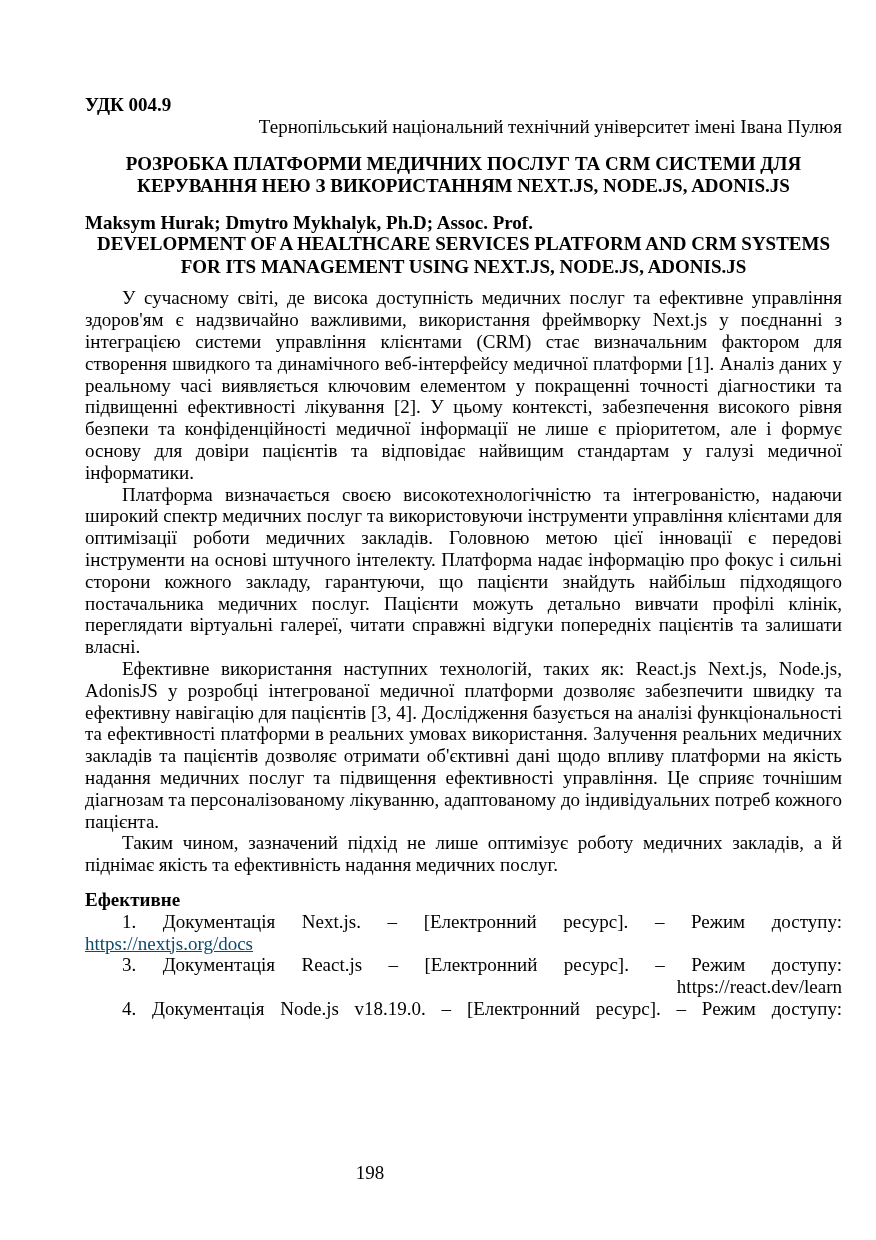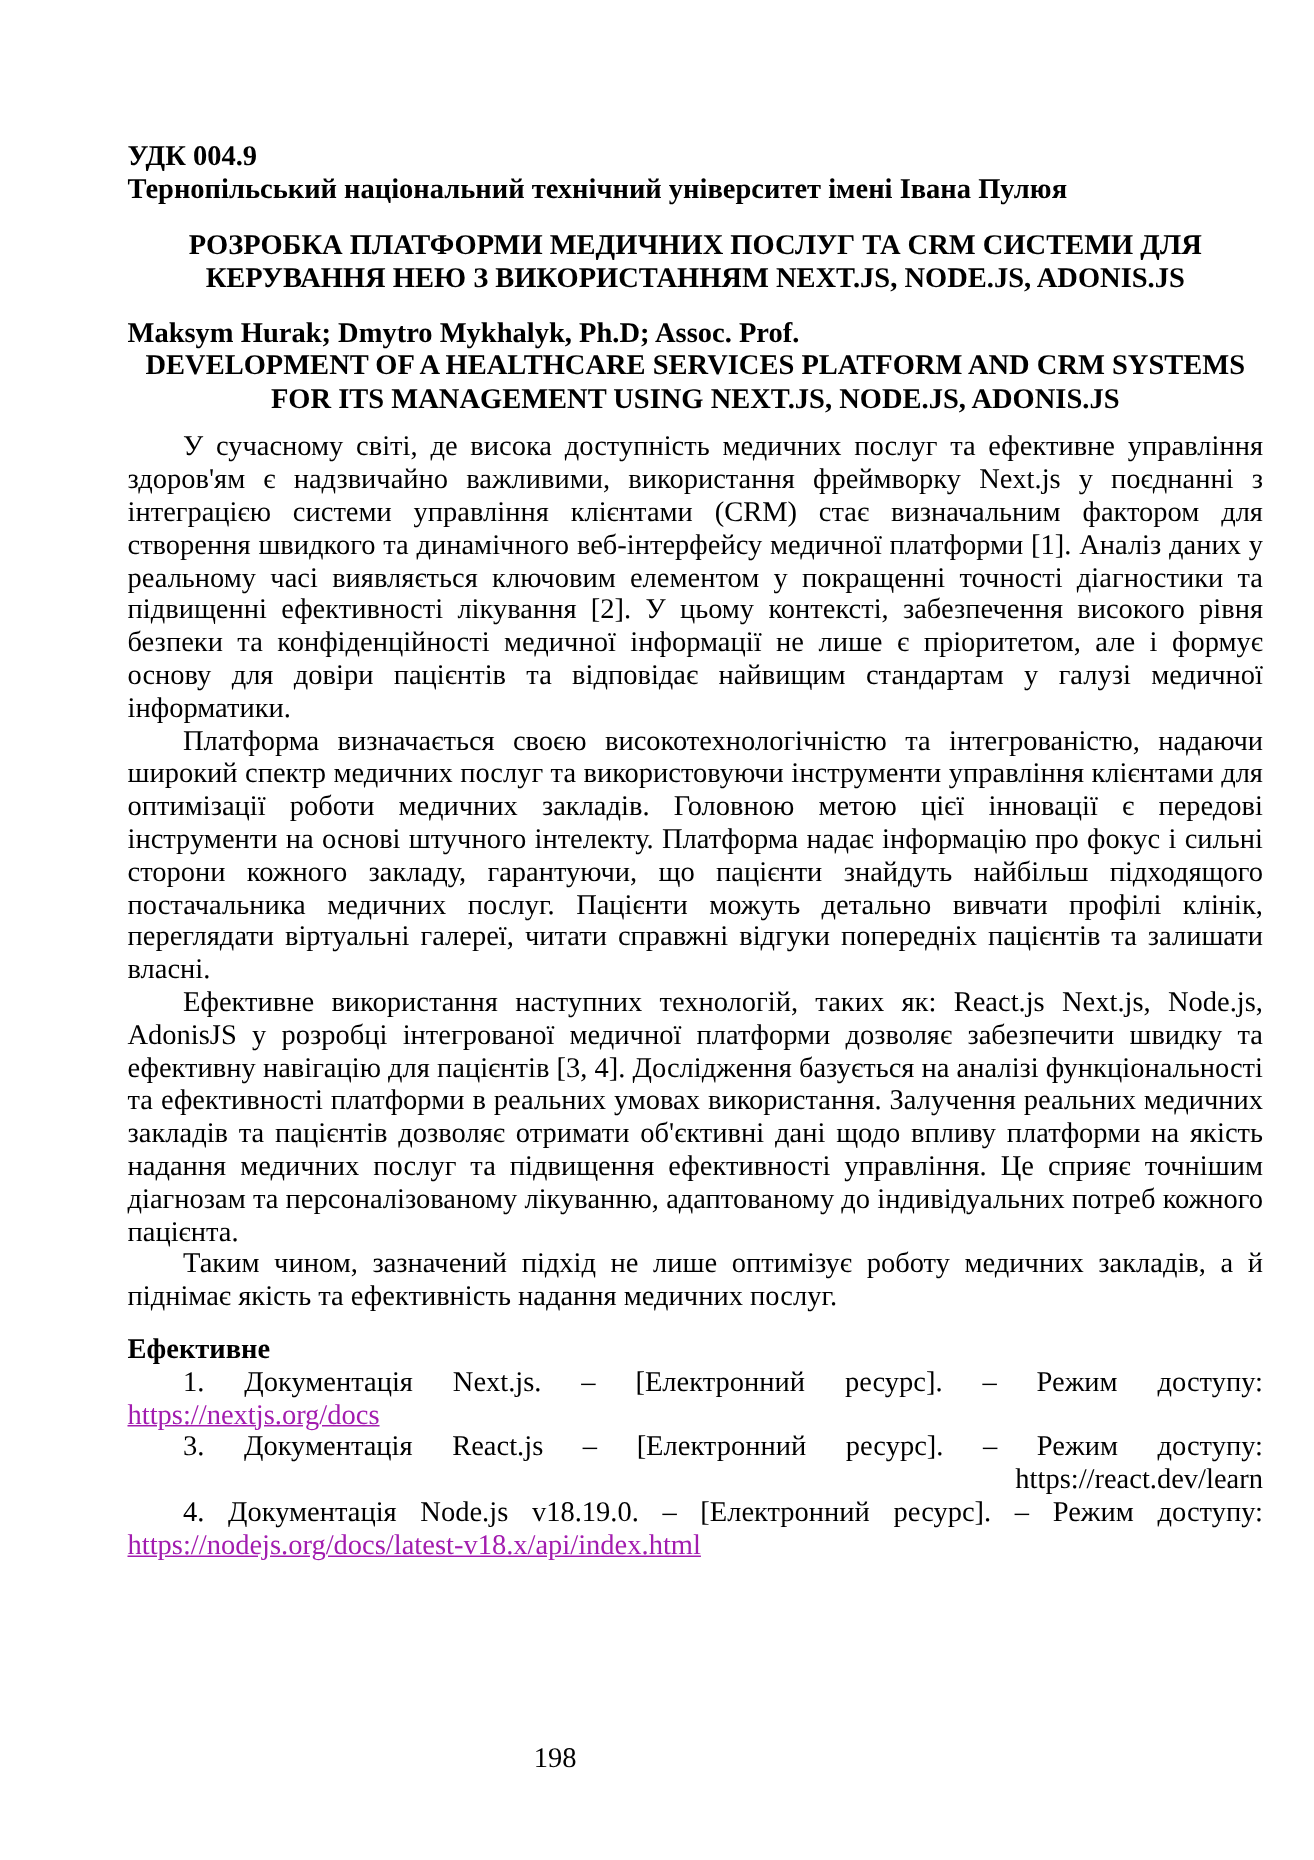--- a/index.html
+++ b/index.html
@@ -22,21 +22,21 @@
   .content {
     position: absolute;
     left: 85px;
     top: 94px;
     width: 757px;
     font-size: 19px;
     line-height: 21.8px;
   }
   .udc-line { font-weight: bold; }
   .authors-ua { font-weight: bold; }
-  .affiliation { font-weight: bold; }
+  .affiliation { font-weight: normal; text-align: right; }
   .title-ua {
     font-weight: bold;
     font-size: 19px;
     line-height: 22.5px;
     text-align: center;
     margin-top: 15px;
   }
   .authors-en {
     font-weight: bold;
     margin-top: 14px;
@@ -70,21 +70,21 @@
   }
   .ref-tail {
     display: block;
     text-indent: 0;
     text-align: right;
   }
   .ref-link {
     display: block;
     text-indent: 0;
     text-align: center;
-    color: #a21caf;
+    color: #0c4a6e;
     text-decoration: underline;
     width: -moz-fit-content;
     width: fit-content;
   }
   .page-number {
     position: absolute;
     top: 1162px;
     left: 0;
     width: 740px;
     text-align: center;
@@ -118,19 +118,18 @@
     </div>
 
 
     <div class="ref">
       <span class="ref-line">3. Документація React.js – [Електронний ресурс]. – Режим доступу:</span>
       <span class="ref-tail">https://react.dev/learn</span>
     </div>
 
     <div class="ref">
       <span class="ref-line">4. Документація Node.js v18.19.0. – [Електронний ресурс]. – Режим доступу:</span>
-      <a class="ref-link" href="#">https://nodejs.org/docs/latest-v18.x/api/index.html</a>
     </div>
 
   </div>
 
   <div class="page-number">198</div>
 </div>
 
 </body></html>

